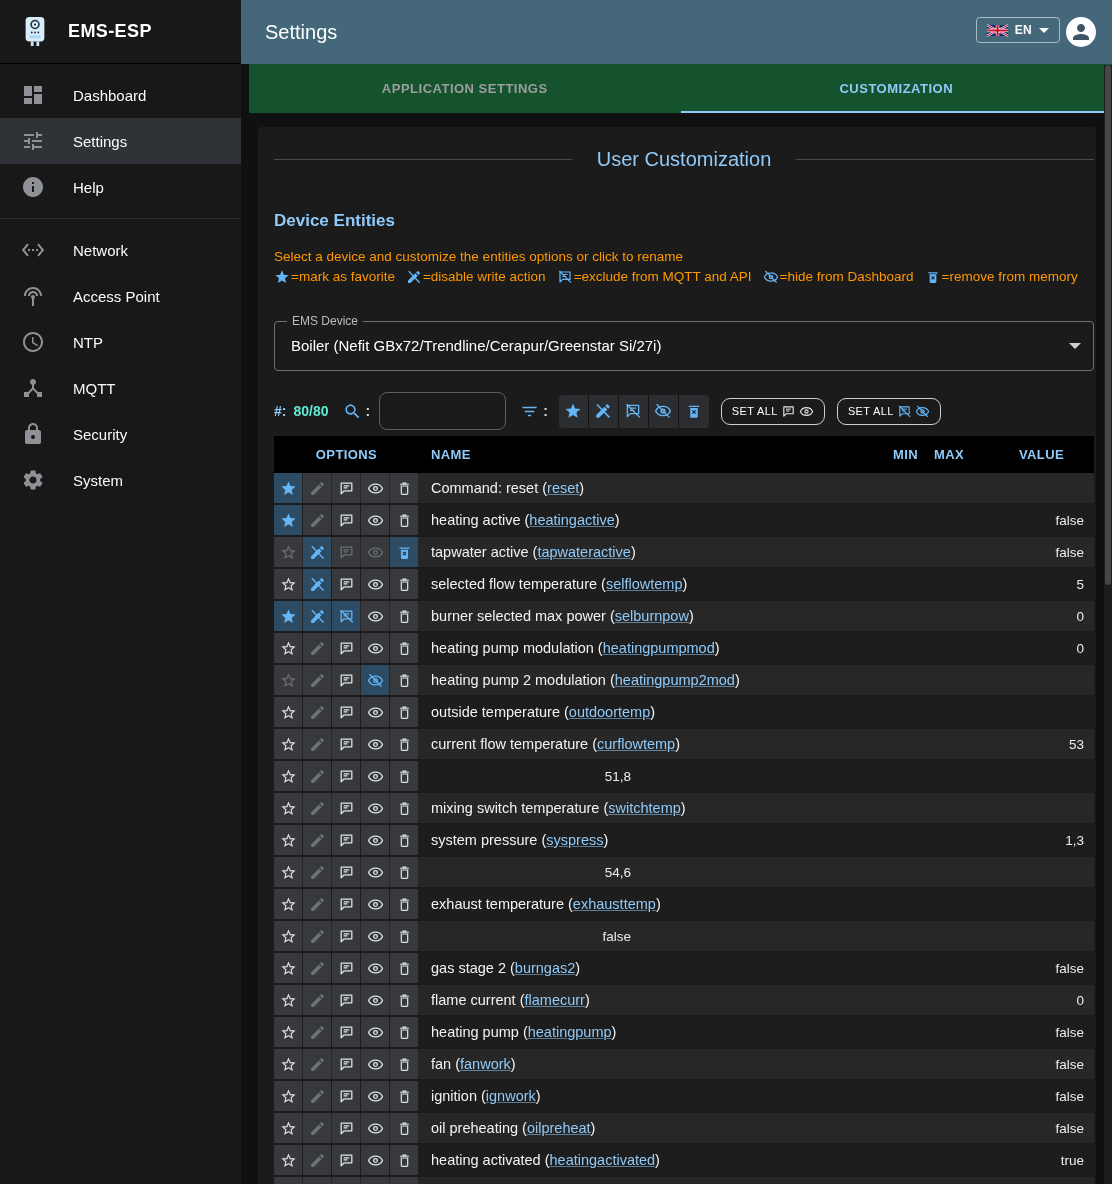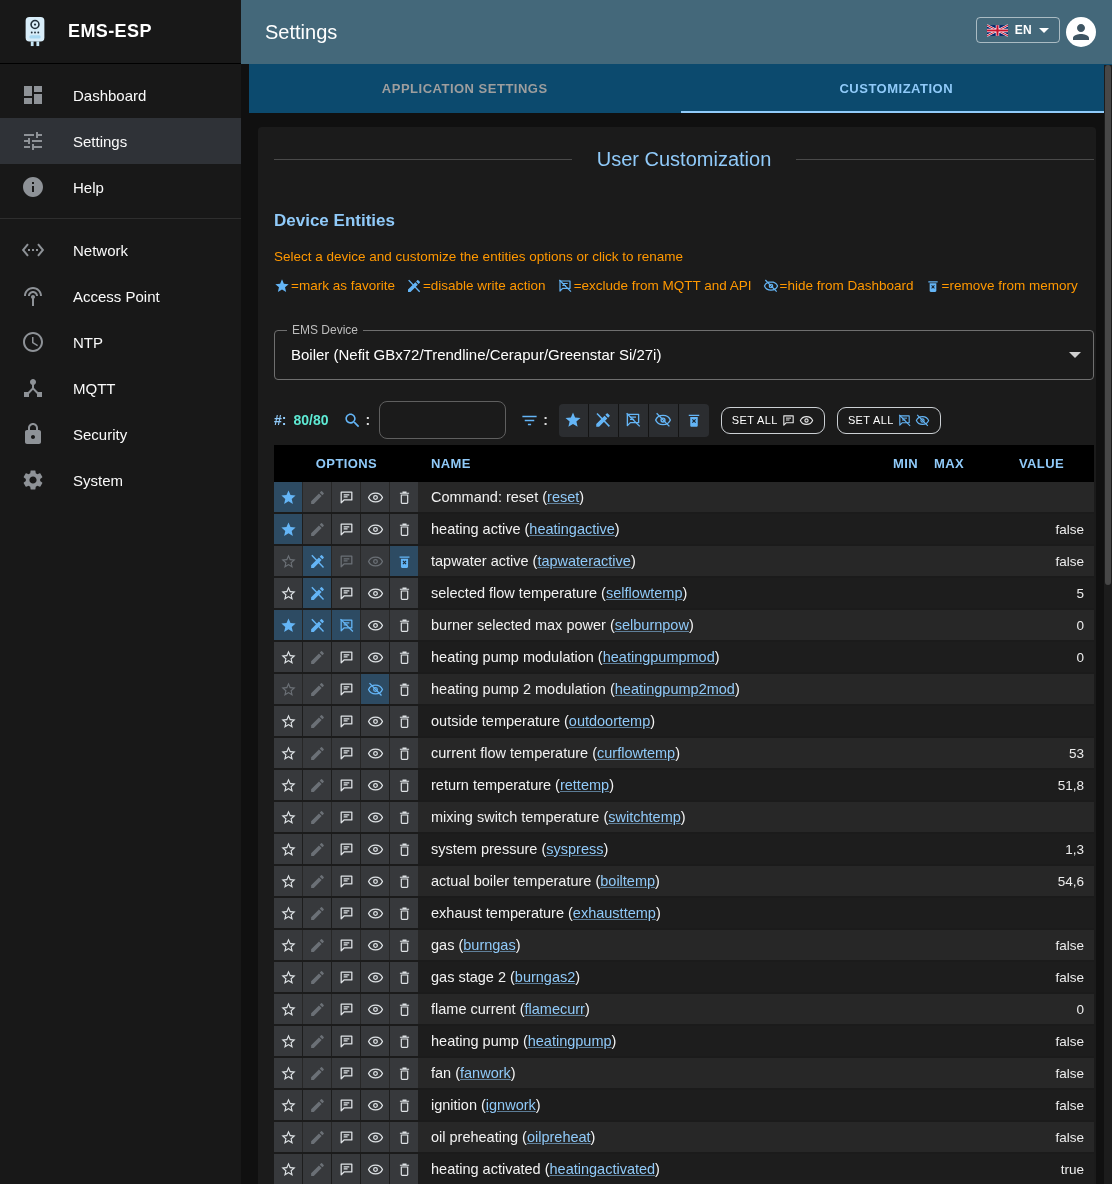--- a/index.html
+++ b/index.html
@@ -30,35 +30,35 @@
   .appbar-title{font-size:20px;font-weight:500;color:#fff}
   .appbar-right{margin-left:auto;display:flex;align-items:flex-start;gap:6px}
   .lang-btn{display:flex;align-items:center;gap:7px;border:1px solid rgba(255,255,255,.55);
     border-radius:4px;padding:5px 10px;cursor:pointer}
   .lang-label{font-size:12px;font-weight:bold;color:#fff;letter-spacing:.3px}
   .caret{width:0;height:0;border-left:5px solid transparent;border-right:5px solid transparent;border-top:5px solid #fff}
   .avatar{width:30px;height:30px;border-radius:50%;background:#fff;display:flex;align-items:center;justify-content:center;cursor:pointer}
   .avatar svg{color:#3e5563}
 
   
-  .tabsbar{position:absolute;left:249px;top:64px;right:0;height:49px;background:#0c4a6e;display:flex}
+  .tabsbar{position:absolute;left:249px;top:64px;right:0;height:49px;background:#14532d;display:flex}
   .tab{flex:1;display:flex;align-items:center;justify-content:center;font-size:13px;font-weight:bold;
     letter-spacing:.5px;color:#9e9e9e;position:relative;cursor:pointer;text-transform:uppercase}
   .tab.active{color:var(--accent)}
   .tab.active::after{content:"";position:absolute;left:0;right:0;bottom:0;height:2px;background:var(--accent)}
 
   
   .panel{position:absolute;left:258px;top:127px;width:838px;bottom:0;background:var(--panel);border-radius:4px 4px 0 0}
   .panel-content{padding:0 2px 0 16px}
   .heading-divider{display:flex;align-items:center;gap:25px;padding-top:18px;height:46px}
   .heading-divider .line{flex:1;height:1px;background:#4a4a4a}
   .heading-divider .txt{font-size:20px;color:var(--accent)}
   .section-title{margin-top:38px;font-size:17px;font-weight:bold;color:var(--accent)}
   .help1{margin-top:16px;font-size:13.5px;color:var(--orange);line-height:19px}
-  .legend{margin-top:10px;font-size:13.5px;color:var(--orange);line-height:20px;display:flex;align-items:center;flex-wrap:wrap}
+  .legend{margin-top:1px;font-size:13.5px;color:var(--orange);line-height:20px;display:flex;align-items:center;flex-wrap:wrap}
   .legend .seg{display:flex;align-items:center;margin-right:11px}
   .legend .seg svg{color:var(--icon-blue);margin-right:1px}
 
   
   .ems-select{position:relative;margin-top:34px;height:50px;border:1px solid #6f6f6f;border-radius:4px;cursor:pointer}
   .ems-select .flabel{position:absolute;top:-8px;left:12px;background:var(--panel);padding:0 5px;font-size:12px;color:#bdbdbd}
   .ems-select .fvalue{line-height:48px;padding-left:16px;font-size:15px;color:#fff}
   .ems-select .sel-caret{position:absolute;right:12px;top:21px;width:0;height:0;
     border-left:6px solid transparent;border-right:6px solid transparent;border-top:6px solid #cfcfcf}
 
@@ -726,21 +726,20 @@
                   <path d="M12 5.8C7.3 5.8 3.4 9 2.2 12c1.2 3 5.1 6.2 9.8 6.2s8.6-3.2 9.8-6.2c-1.2-3-5.1-6.2-9.8-6.2z" fill="none" stroke="currentColor" stroke-width="1.8"></path>
                   <circle cx="12" cy="12" r="2.6" fill="none" stroke="currentColor" stroke-width="1.8"></circle>
                 </svg>
               </div>
               <div class="ocell off">
                 <svg viewBox="0 0 24 24" width="17" height="17">
                   <path d="M7.5 8.5h9V19a1.2 1.2 0 0 1-1.2 1.2H8.7A1.2 1.2 0 0 1 7.5 19zM5.5 6h13M10 6V4.5h4V6" fill="none" stroke="currentColor" stroke-width="1.7"></path>
                 </svg>
               </div>
             </div>
-            <div class="c-name">return temperature (<a>rettemp</a>)</div>
             <div class="c-min"></div>
             <div class="c-max"></div>
             <div class="c-value">51,8</div>
           </div>
           <div class="trow">
             <div class="opts">
               <div class="ocell off">
                 <svg viewBox="0 0 24 24" width="17" height="17">
                   <path fill="currentColor" d="M22 9.24l-7.19-.62L12 2 9.19 8.63 2 9.24l5.46 4.73L5.82 21 12 17.27 18.18 21l-1.63-7.03L22 9.24zM12 15.4l-3.76 2.27 1-4.28-3.32-2.88 4.38-.38L12 6.1l1.71 4.04 4.38.38-3.32 2.88 1 4.28L12 15.4z"></path>
                 </svg>
@@ -831,21 +830,20 @@
                   <path d="M12 5.8C7.3 5.8 3.4 9 2.2 12c1.2 3 5.1 6.2 9.8 6.2s8.6-3.2 9.8-6.2c-1.2-3-5.1-6.2-9.8-6.2z" fill="none" stroke="currentColor" stroke-width="1.8"></path>
                   <circle cx="12" cy="12" r="2.6" fill="none" stroke="currentColor" stroke-width="1.8"></circle>
                 </svg>
               </div>
               <div class="ocell off">
                 <svg viewBox="0 0 24 24" width="17" height="17">
                   <path d="M7.5 8.5h9V19a1.2 1.2 0 0 1-1.2 1.2H8.7A1.2 1.2 0 0 1 7.5 19zM5.5 6h13M10 6V4.5h4V6" fill="none" stroke="currentColor" stroke-width="1.7"></path>
                 </svg>
               </div>
             </div>
-            <div class="c-name">actual boiler temperature (<a>boiltemp</a>)</div>
             <div class="c-min"></div>
             <div class="c-max"></div>
             <div class="c-value">54,6</div>
           </div>
           <div class="trow">
             <div class="opts">
               <div class="ocell off">
                 <svg viewBox="0 0 24 24" width="17" height="17">
                   <path fill="currentColor" d="M22 9.24l-7.19-.62L12 2 9.19 8.63 2 9.24l5.46 4.73L5.82 21 12 17.27 18.18 21l-1.63-7.03L22 9.24zM12 15.4l-3.76 2.27 1-4.28-3.32-2.88 4.38-.38L12 6.1l1.71 4.04 4.38.38-3.32 2.88 1 4.28L12 15.4z"></path>
                 </svg>
@@ -901,21 +899,20 @@
                   <path d="M12 5.8C7.3 5.8 3.4 9 2.2 12c1.2 3 5.1 6.2 9.8 6.2s8.6-3.2 9.8-6.2c-1.2-3-5.1-6.2-9.8-6.2z" fill="none" stroke="currentColor" stroke-width="1.8"></path>
                   <circle cx="12" cy="12" r="2.6" fill="none" stroke="currentColor" stroke-width="1.8"></circle>
                 </svg>
               </div>
               <div class="ocell off">
                 <svg viewBox="0 0 24 24" width="17" height="17">
                   <path d="M7.5 8.5h9V19a1.2 1.2 0 0 1-1.2 1.2H8.7A1.2 1.2 0 0 1 7.5 19zM5.5 6h13M10 6V4.5h4V6" fill="none" stroke="currentColor" stroke-width="1.7"></path>
                 </svg>
               </div>
             </div>
-            <div class="c-name">gas (<a>burngas</a>)</div>
             <div class="c-min"></div>
             <div class="c-max"></div>
             <div class="c-value">false</div>
           </div>
           <div class="trow">
             <div class="opts">
               <div class="ocell off">
                 <svg viewBox="0 0 24 24" width="17" height="17">
                   <path fill="currentColor" d="M22 9.24l-7.19-.62L12 2 9.19 8.63 2 9.24l5.46 4.73L5.82 21 12 17.27 18.18 21l-1.63-7.03L22 9.24zM12 15.4l-3.76 2.27 1-4.28-3.32-2.88 4.38-.38L12 6.1l1.71 4.04 4.38.38-3.32 2.88 1 4.28L12 15.4z"></path>
                 </svg>

